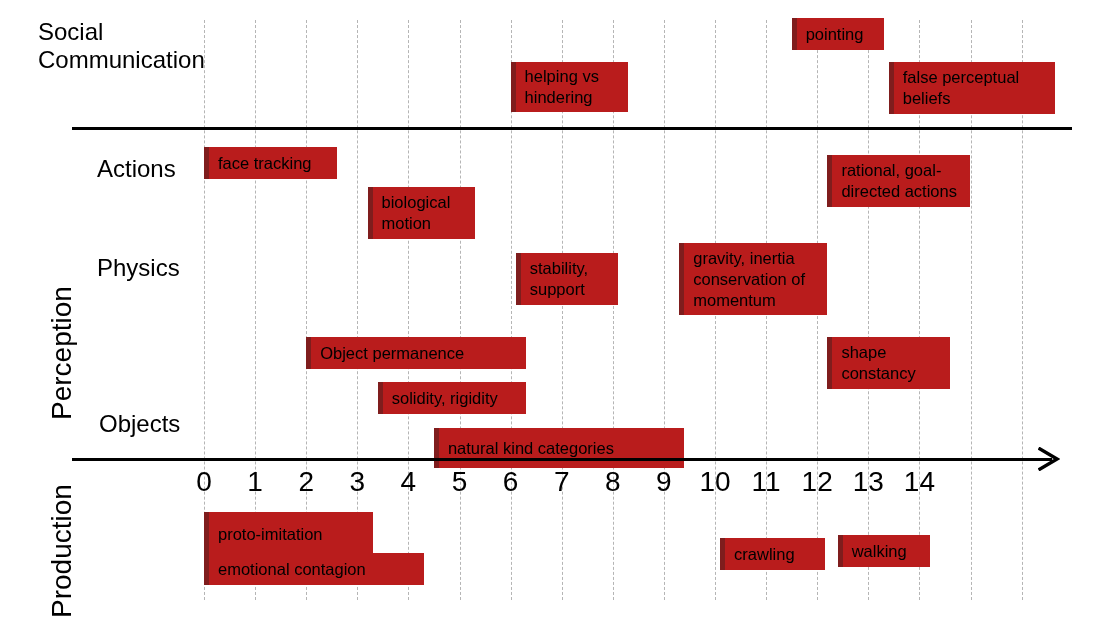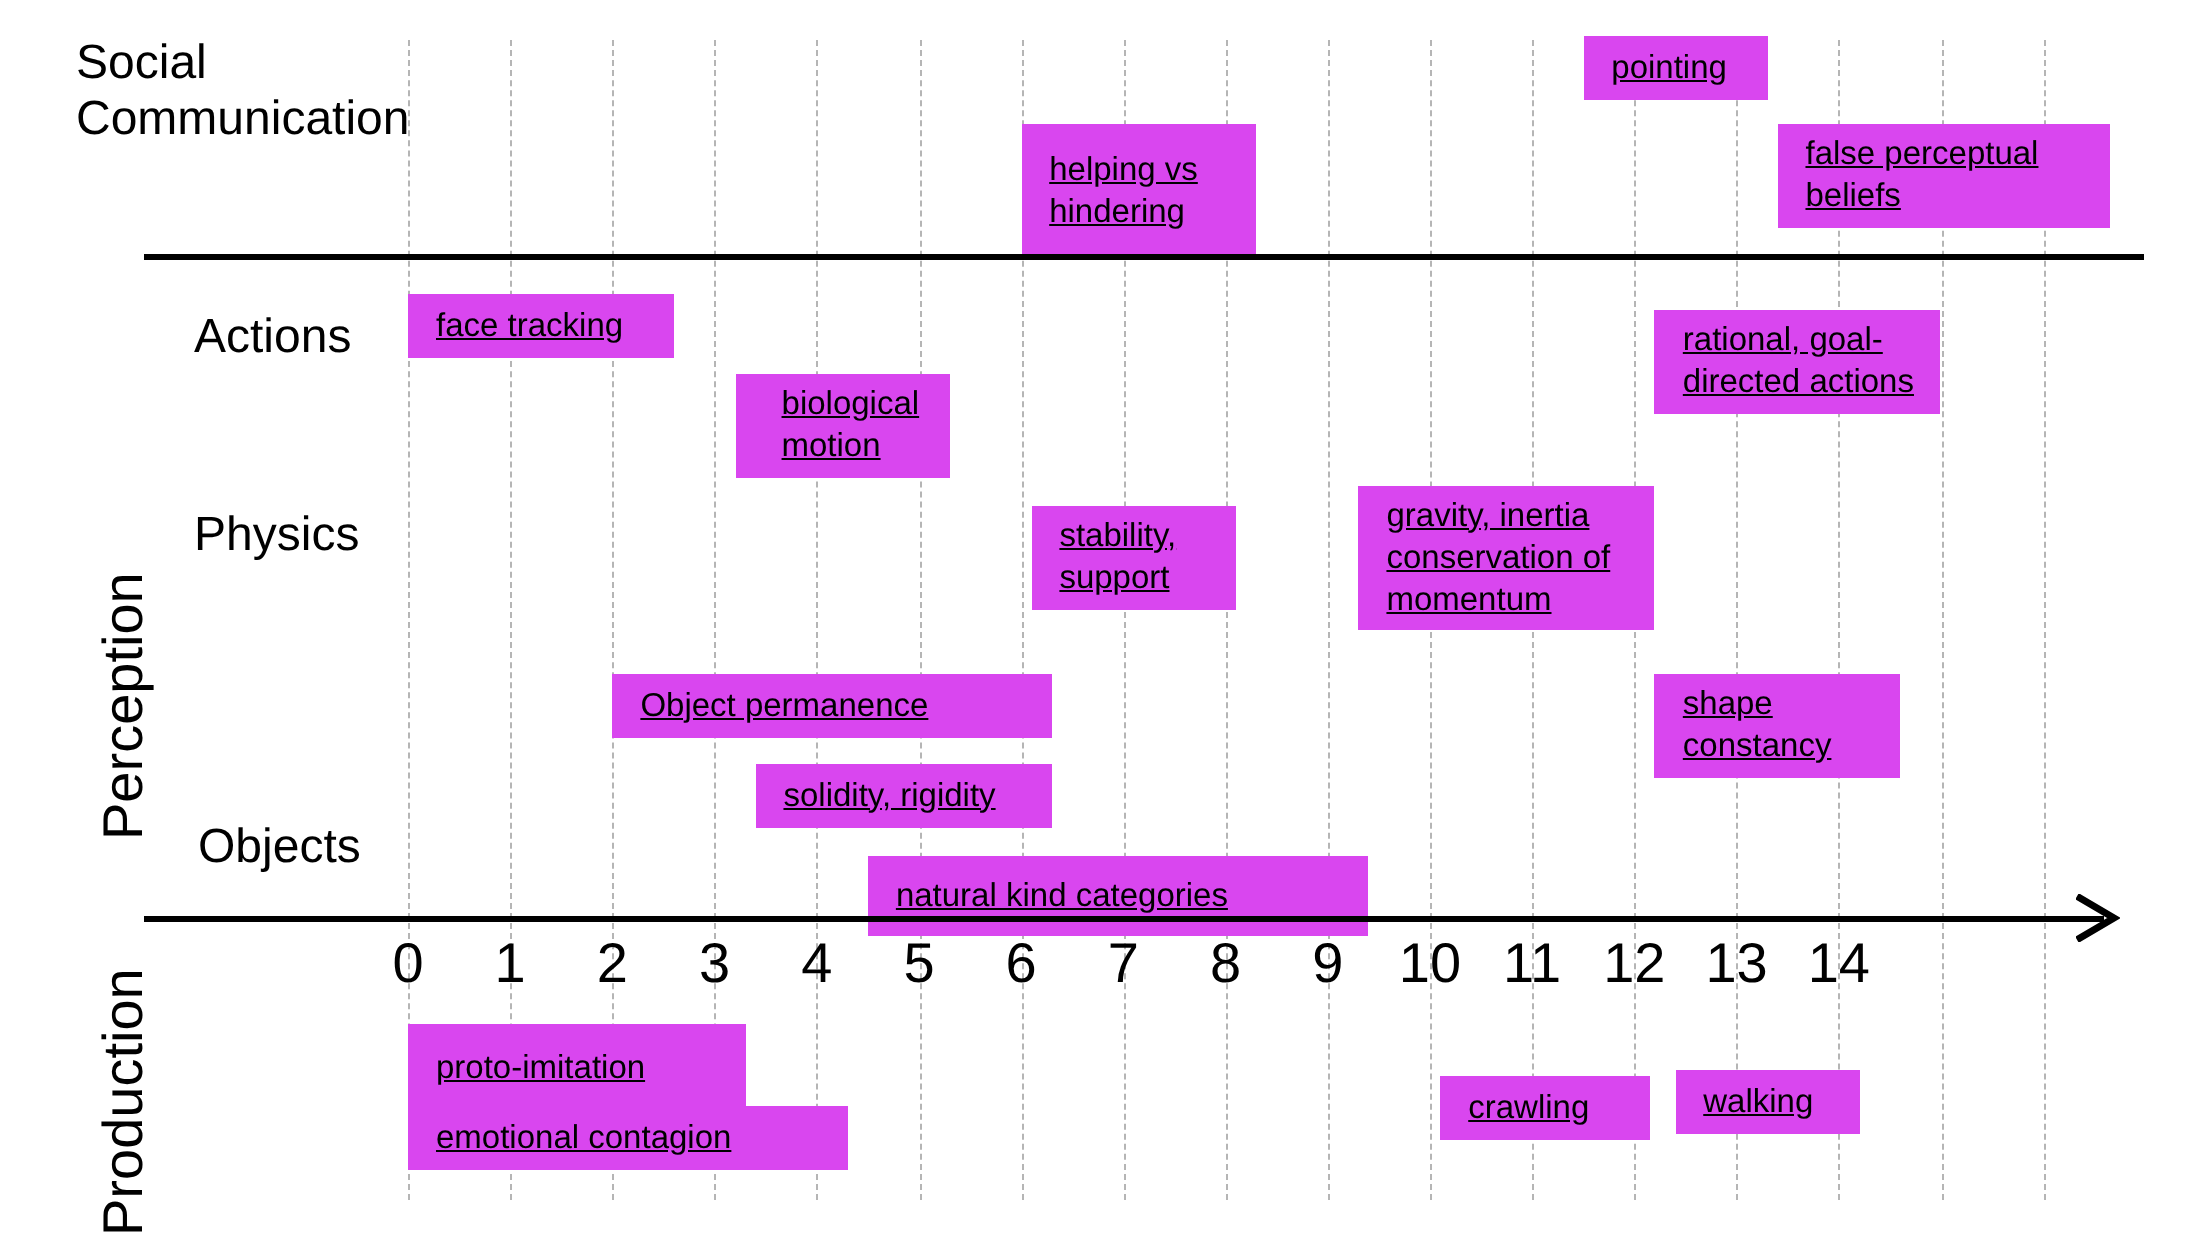--- a/index.html
+++ b/index.html
@@ -70,27 +70,26 @@
     font-size: 28px;
     line-height: 32px;
     white-space: nowrap;
     z-index: 6;
     background: #ffffff;
     padding: 0 2px;
   }
   
   .milestone {
     position: absolute;
-    background: #d946ef;
-    border-left: 5px solid #d946ef;
+    background: #b91c1c;
+    border-left: 5px solid #7f1d1d;
     box-sizing: border-box;
     z-index: 3;
     display: flex;
     align-items: center;
-    text-decoration: underline;
   }
   .milestone .mlabel {
     font-size: 16.5px;
     line-height: 21px;
     padding-left: 9px;
     padding-right: 6px;
     color: #000000;
     white-space: pre-line;
   }
   
@@ -170,32 +169,32 @@
   <div class="section-label" style="left: 46px; top: 618px; height: 0px; width: 0px;">Production</div>
 
   <div class="row-label" style="left:97px; top:155px;">Actions</div>
   <div class="row-label" style="left:97px; top:254px;">Physics</div>
   <div class="row-label" style="left:99px; top:386px;margin-top:24px;">Objects</div>
 
   <div id="boxes">
       <div class="milestone" style="left: 791.65px; width: 91.98px; top: 18px; height: 32px;">
         <span class="mlabel">pointing</span>
       </div>
-      <div class="milestone" style="left: 510.6px; width: 117.53px; top: 62px; height: 68px;">
+      <div class="milestone" style="left: 510.6px; width: 117.53px; top: 62px; height: 50px;">
         <span class="mlabel">helping vs
 hindering</span>
       </div>
       <div class="milestone" style="left: 888.74px; width: 166px; top: 62px; height: 52px;">
         <span class="mlabel">false perceptual
 beliefs</span>
       </div>
       <div class="milestone" style="left: 204px; width: 132.86px; top: 147px; height: 32px;">
         <span class="mlabel">face tracking</span>
       </div>
-      <div class="milestone" style="left: 367.52px; width: 107.31px; top: 187px; height: 52px; justify-content: center;">
+      <div class="milestone" style="left: 367.52px; width: 107.31px; top: 187px; height: 52px;">
         <span class="mlabel">biological
 motion</span>
       </div>
       <div class="milestone" style="left: 827.42px; width: 143.08px; top: 155px; height: 52px;">
         <span class="mlabel">rational, goal-
 directed actions</span>
       </div>
       <div class="milestone" style="left: 515.71px; width: 102.2px; top: 253px; height: 52px;">
         <span class="mlabel">stability,
 support</span>

